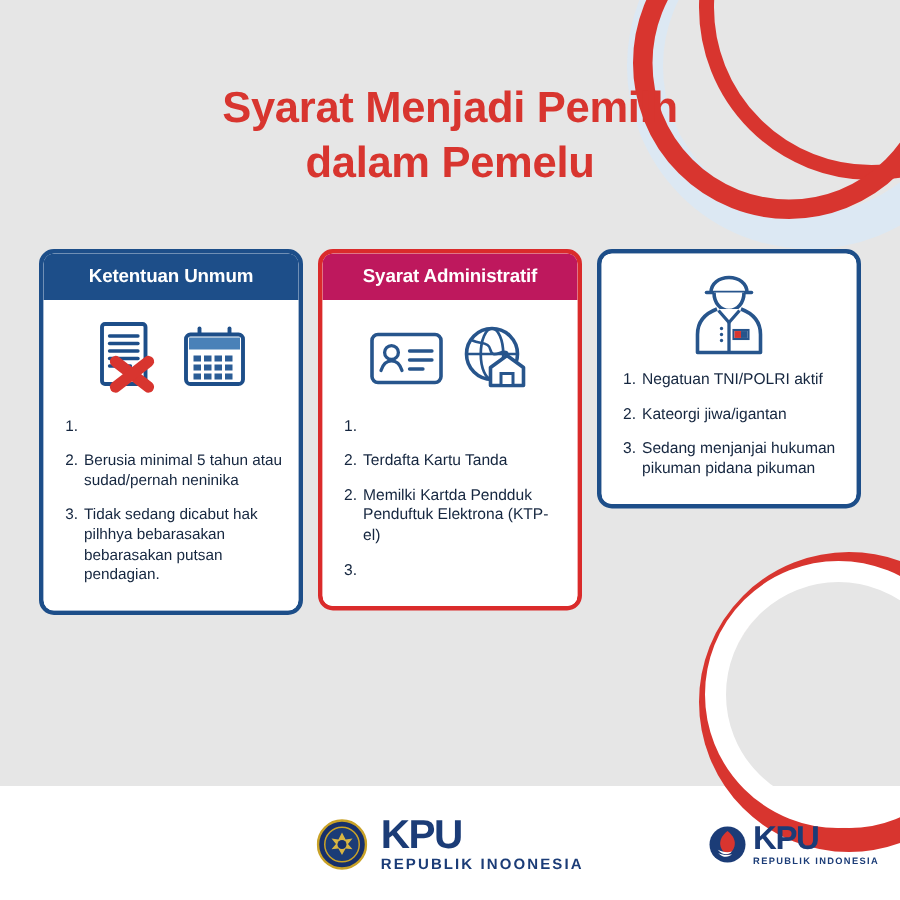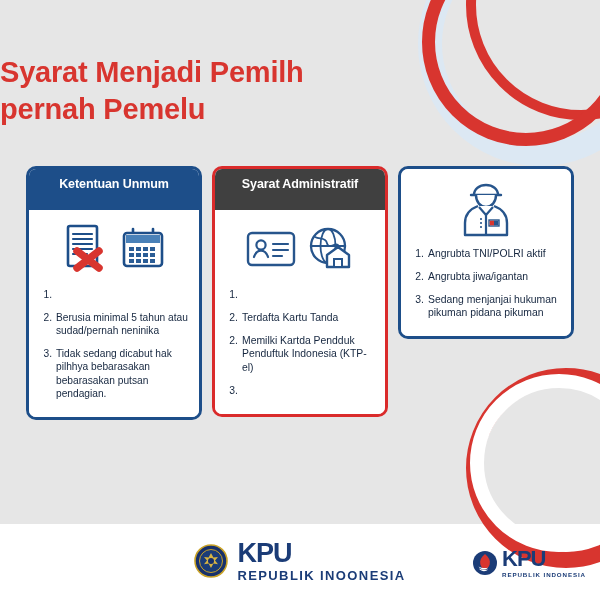--- a/index.html
+++ b/index.html
@@ -35,44 +35,44 @@
     border:14px solid #ffffff;
   }
 
   
   .footer-band{
     position:absolute;left:0;right:0;bottom:0;height:76px;background:#ffffff;
   }
 
   
   .title{
-    position:absolute;left:0;right:0;top:54px;text-align:left;
+    position:absolute;left:0;right:0;top:54px;text-align:center;
     color:#d8352f;font-size:29px;font-weight:bold;line-height:1.28;
     letter-spacing:-.2px;
   }
   .title .l2{display:block;}
 
   
   .cards{
     position:absolute;left:26px;top:166px;width:548px;
     display:flex;justify-content:space-between;align-items:flex-start;
   }
   .card{
     width:176px;background:#ffffff;border-radius:10px;overflow:hidden;
     box-sizing:border-box;
   }
   .card.navy{border:3px solid #1d4e89;}
   .card.red{border:3px solid #da2b2b;}
 
   .card-head{
     color:#ffffff;font-size:12.5px;font-weight:bold;text-align:center;
-    padding:8px 4px 19px;letter-spacing:-.1px;
+    padding:8px 4px 9px;letter-spacing:-.1px;
   }
   .card.navy .card-head{background:#1d4e89;}
-  .card.red  .card-head{background:#404040;}
+  .card.red  .card-head{background:#be185d;}
 
   .card-body{
     background:#ffffff;padding:10px 8px 14px;
   }
   .icon-row{
     display:flex;justify-content:center;align-items:center;gap:10px;
     height:62px;margin-bottom:6px;
   }
   .icon-row.single{gap:0;}
 
@@ -91,21 +91,21 @@
   .card1 ol.items li{font-size:10.2px;}
 
   
   .logo-center{
     position:absolute;left:0;right:0;bottom:18px;
     display:flex;justify-content:center;align-items:center;gap:9px;
   }
   .kpu-seal{width:34px;height:34px;}
   .kpu-word{display:flex;flex-direction:column;line-height:1;}
   .kpu-word .big{font-size:27px;font-weight:bold;color:#1b3c77;letter-spacing:-1px;}
-  .kpu-word .small{font-size:13px;font-weight:bold;color:#1b3c77;letter-spacing:1.4px;margin-top:2px;}
+  .kpu-word .small{font-size:10px;font-weight:bold;color:#1b3c77;letter-spacing:1.4px;margin-top:2px;}
 
   .logo-right{
     position:absolute;right:14px;bottom:22px;
     display:flex;align-items:center;gap:4px;
   }
   .logo-right .mark{width:26px;height:26px;}
   .logo-right .w{display:flex;flex-direction:column;line-height:1;}
   .logo-right .w .big{font-size:22px;font-weight:bold;color:#1b3c77;letter-spacing:-1px;}
   .logo-right .w .small{font-size:6.2px;font-weight:bold;color:#1b3c77;letter-spacing:.9px;margin-top:2px;}
 </style>
@@ -118,21 +118,21 @@
   <div class="deco arc-tr-red2"></div>
   <div class="deco arc-tr-red"></div>
 
   <div class="footer-band"></div>
 
   <div class="deco arc-br-red"></div>
   <div class="deco arc-br-white"></div>
 
   <div class="title">
     <span>Syarat Menjadi Pemilh</span>
-    <span class="l2">pernah Pemelu</span>
+    <span class="l2">dalam Pemelu</span>
   </div>
 
   <div class="cards">
 
     <div class="card navy card1">
       <div class="card-head">Ketentuan Unmum</div>
       <div class="card-body">
         <div class="icon-row">
 
           <span>
@@ -223,21 +223,21 @@
         <ol class="items">
           <li>
             <span class="num">1.</span>
           </li>
           <li>
             <span class="num">2.</span>
             <span class="txt">Terdafta Kartu Tanda</span>
           </li>
           <li>
             <span class="num">2.</span>
-            <span class="txt">Memilki Kartda Pendduk Penduftuk Indonesia (KTP-el)</span>
+            <span class="txt">Memilki Kartda Pendduk Penduftuk Elektrona (KTP-el)</span>
           </li>
           <li>
             <span class="num">3.</span>
           </li>
         </ol>
       </div>
     </div>
 
     <div class="card navy">
       <div class="card-body">
@@ -257,25 +257,25 @@
               </g>
               <rect x="31" y="41" width="10" height="6" fill="#fff" stroke="#27558c" stroke-width="1.4"></rect>
               <rect x="31.7" y="41.7" width="4.3" height="4.6" fill="#d8352f"></rect>
               <rect x="36" y="41.7" width="4.3" height="4.6" fill="#27558c"></rect>
             </svg>
           </span>
         </div>
         <ol class="items">
           <li>
             <span class="num">1.</span>
-            <span class="txt">Angrubta TNI/POLRI aktif</span>
+            <span class="txt">Negatuan TNI/POLRI aktif</span>
           </li>
           <li>
             <span class="num">2.</span>
-            <span class="txt">Angrubta jiwa/igantan</span>
+            <span class="txt">Kateorgi jiwa/igantan</span>
           </li>
           <li>
             <span class="num">3.</span>
             <span class="txt">Sedang menjanjai hukuman pikuman pidana pikuman</span>
           </li>
         </ol>
       </div>
     </div>
 
   </div>

